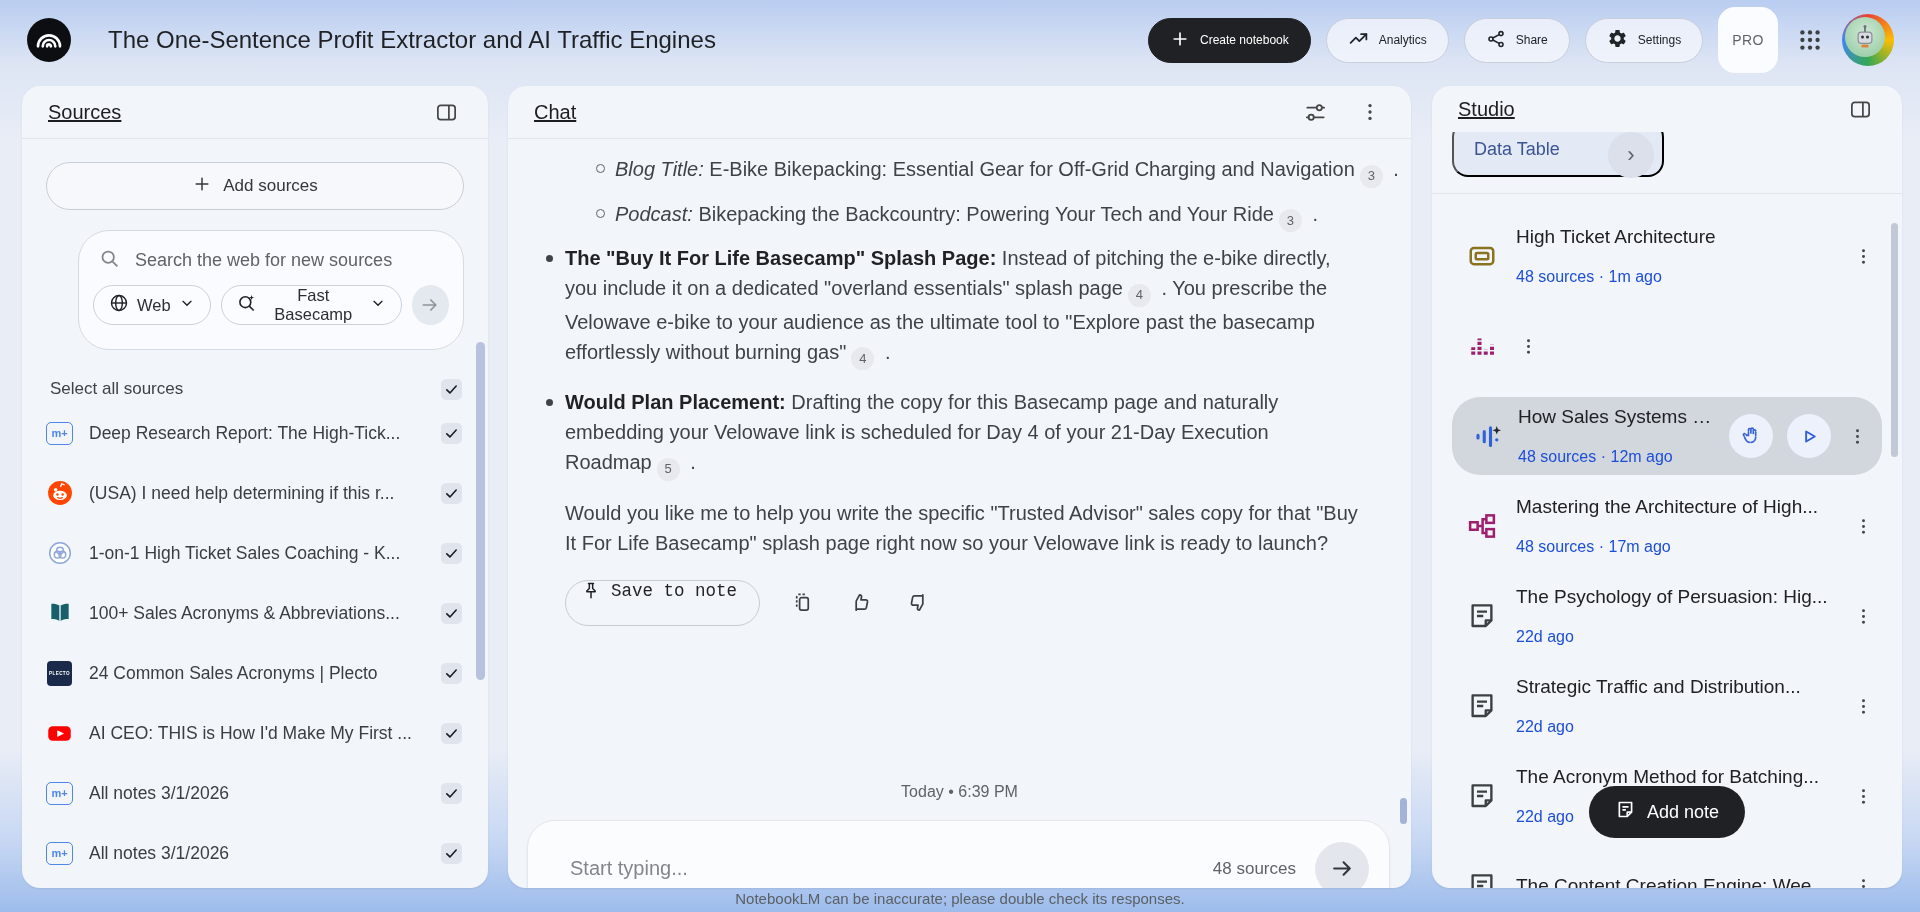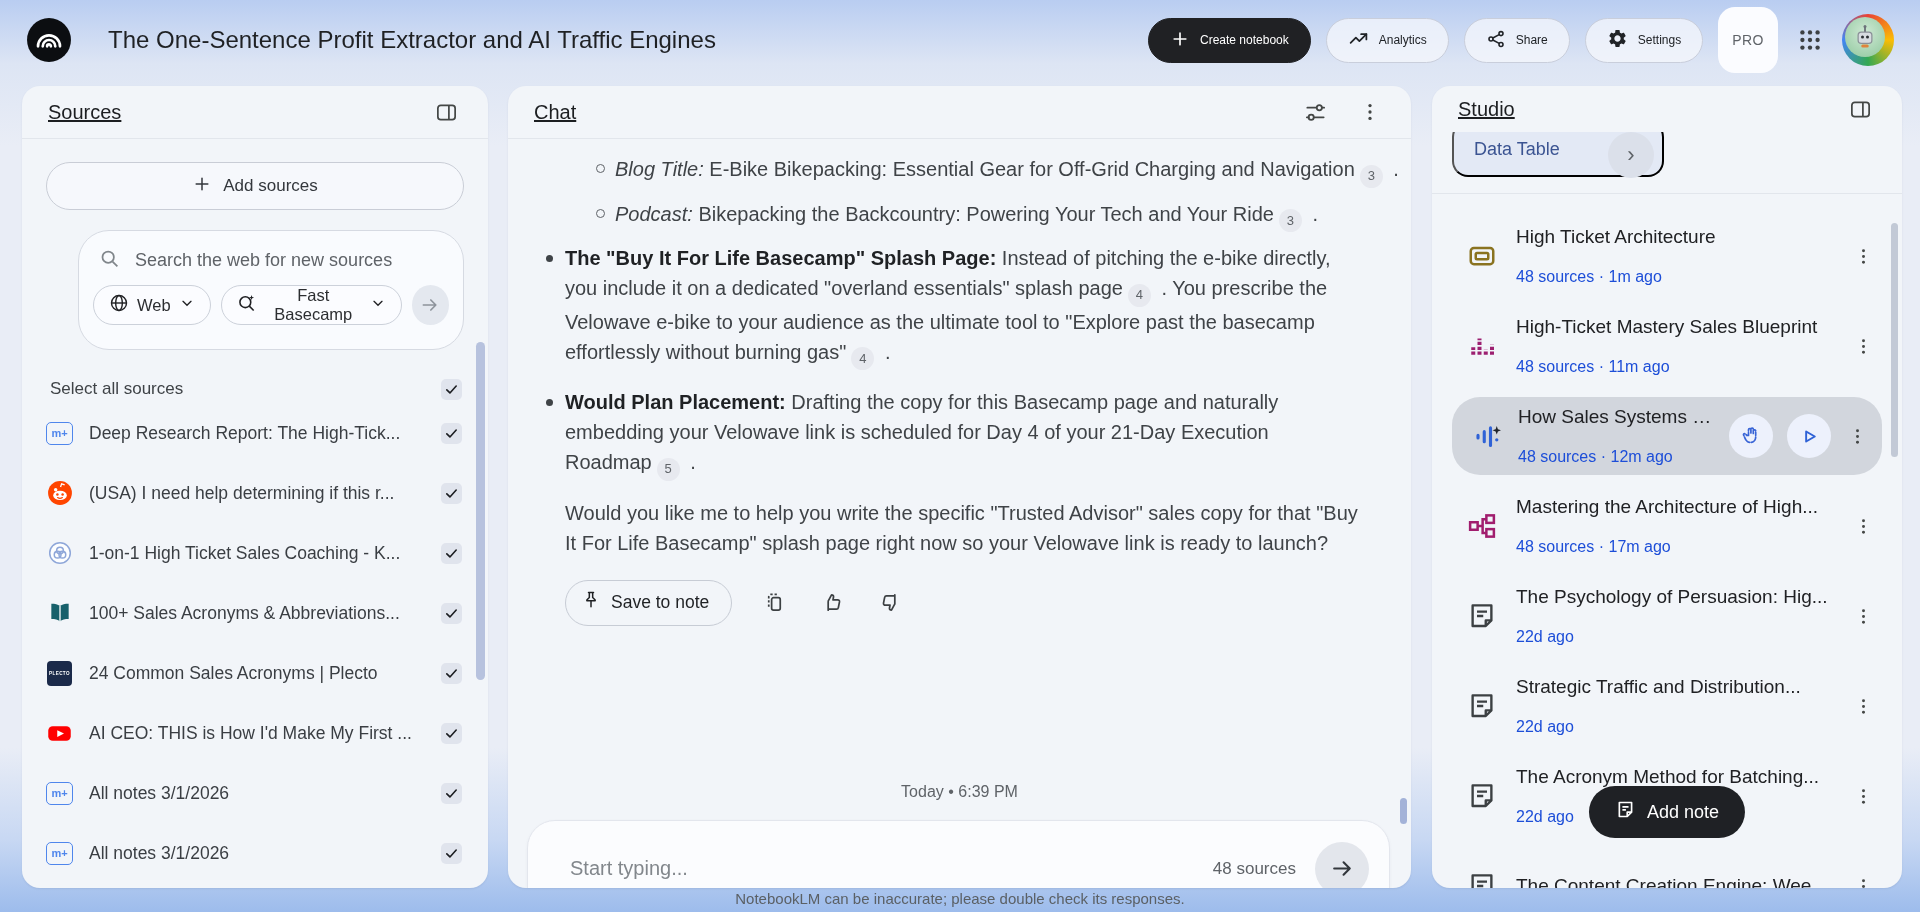--- a/index.html
+++ b/index.html
@@ -68,22 +68,22 @@
     border-radius:50%;background:#3f4347;}
   .blk.sub-bullet::before{content:"";position:absolute;left:31px;top:10px;width:7px;height:7px;
     border-radius:50%;border:1.6px solid #5f6368;}
   .blk.para{width:800px;}
   .blk strong{font-weight:bold;color:#1f2124;}
   .blk em{font-style:italic;}
   .cite{display:inline-flex;align-items:center;justify-content:center;min-width:23px;height:23px;
     border-radius:50%;background:#e7e9ef;color:#5f6368;font-size:13px;margin:0 5px;vertical-align:-4px;cursor:pointer;}
   .chat-actions{display:flex;align-items:center;gap:27px;margin-top:22px;}
   .save-note-btn{height:46px;border-radius:24px;border:1px solid #c7ccd5;background:none;display:flex;
-    align-items:center;gap:10px;padding:0 22px 0 15px;font-size:17.5px;color:#1f2124;cursor:pointer;
-    font-family:Liberation Sans, sans-serif;}
+    align-items:flex-start;gap:10px;padding:0 22px 0 15px;font-size:17.5px;color:#1f2124;cursor:pointer;
+    font-family:Liberation Mono, monospace;}
   .timestamp{position:absolute;top:645px;left:0;right:0;text-align:center;font-size:16px;color:#5f6368;}
   .chat-input{position:absolute;left:19px;right:21px;top:682px;height:95px;background:#fbfcfe;
     border:1px solid #e3e6ed;border-radius:28px;display:flex;align-items:center;padding:0 20px 0 40px;
     box-shadow:0 1px 3px rgba(80,90,120,.06);}
   .chat-input input{flex:1;border:none;background:none;outline:none;font-size:20px;
     font-family:"Liberation Sans",sans-serif;color:#3c4043;}
   .chat-input input::placeholder{color:#82878c;}
   .src-count{font-size:17px;color:#5f6368;margin-right:19px;white-space:nowrap;}
   .send-btn{width:54px;height:54px;border-radius:50%;background:#e3e6ec;border:none;display:flex;
     align-items:center;justify-content:center;cursor:pointer;}
@@ -468,24 +468,20 @@
               <circle cx="12" cy="18.5" r="1.7"></circle>
             </svg>
           </button>
         </div>
         <div class="st-row">
           <span class="st-icon">
             <svg viewBox="0 0 24 24" width="30" height="30" stroke="#9c1f70" stroke-width="3.2" stroke-linecap="butt">
               <path d="M5 19v-6M10 19V6M15 19v-4M20 19v-8" fill="none" stroke-dasharray="2.6 1.3"></path>
             </svg>
           </span>
-          <span class="st-text">
-            <div class="st-title">High-Ticket Mastery Sales Blueprint</div>
-            <div class="st-meta">48 sources · 11m ago</div>
-          </span>
           <button class="dots-btn">
             <svg viewBox="0 0 24 24" width="21" height="21" fill="#444746">
               <circle cx="12" cy="5.5" r="1.7"></circle>
               <circle cx="12" cy="12" r="1.7"></circle>
               <circle cx="12" cy="18.5" r="1.7"></circle>
             </svg>
           </button>
         </div>
         <div class="st-row selected">
           <span class="st-icon">

